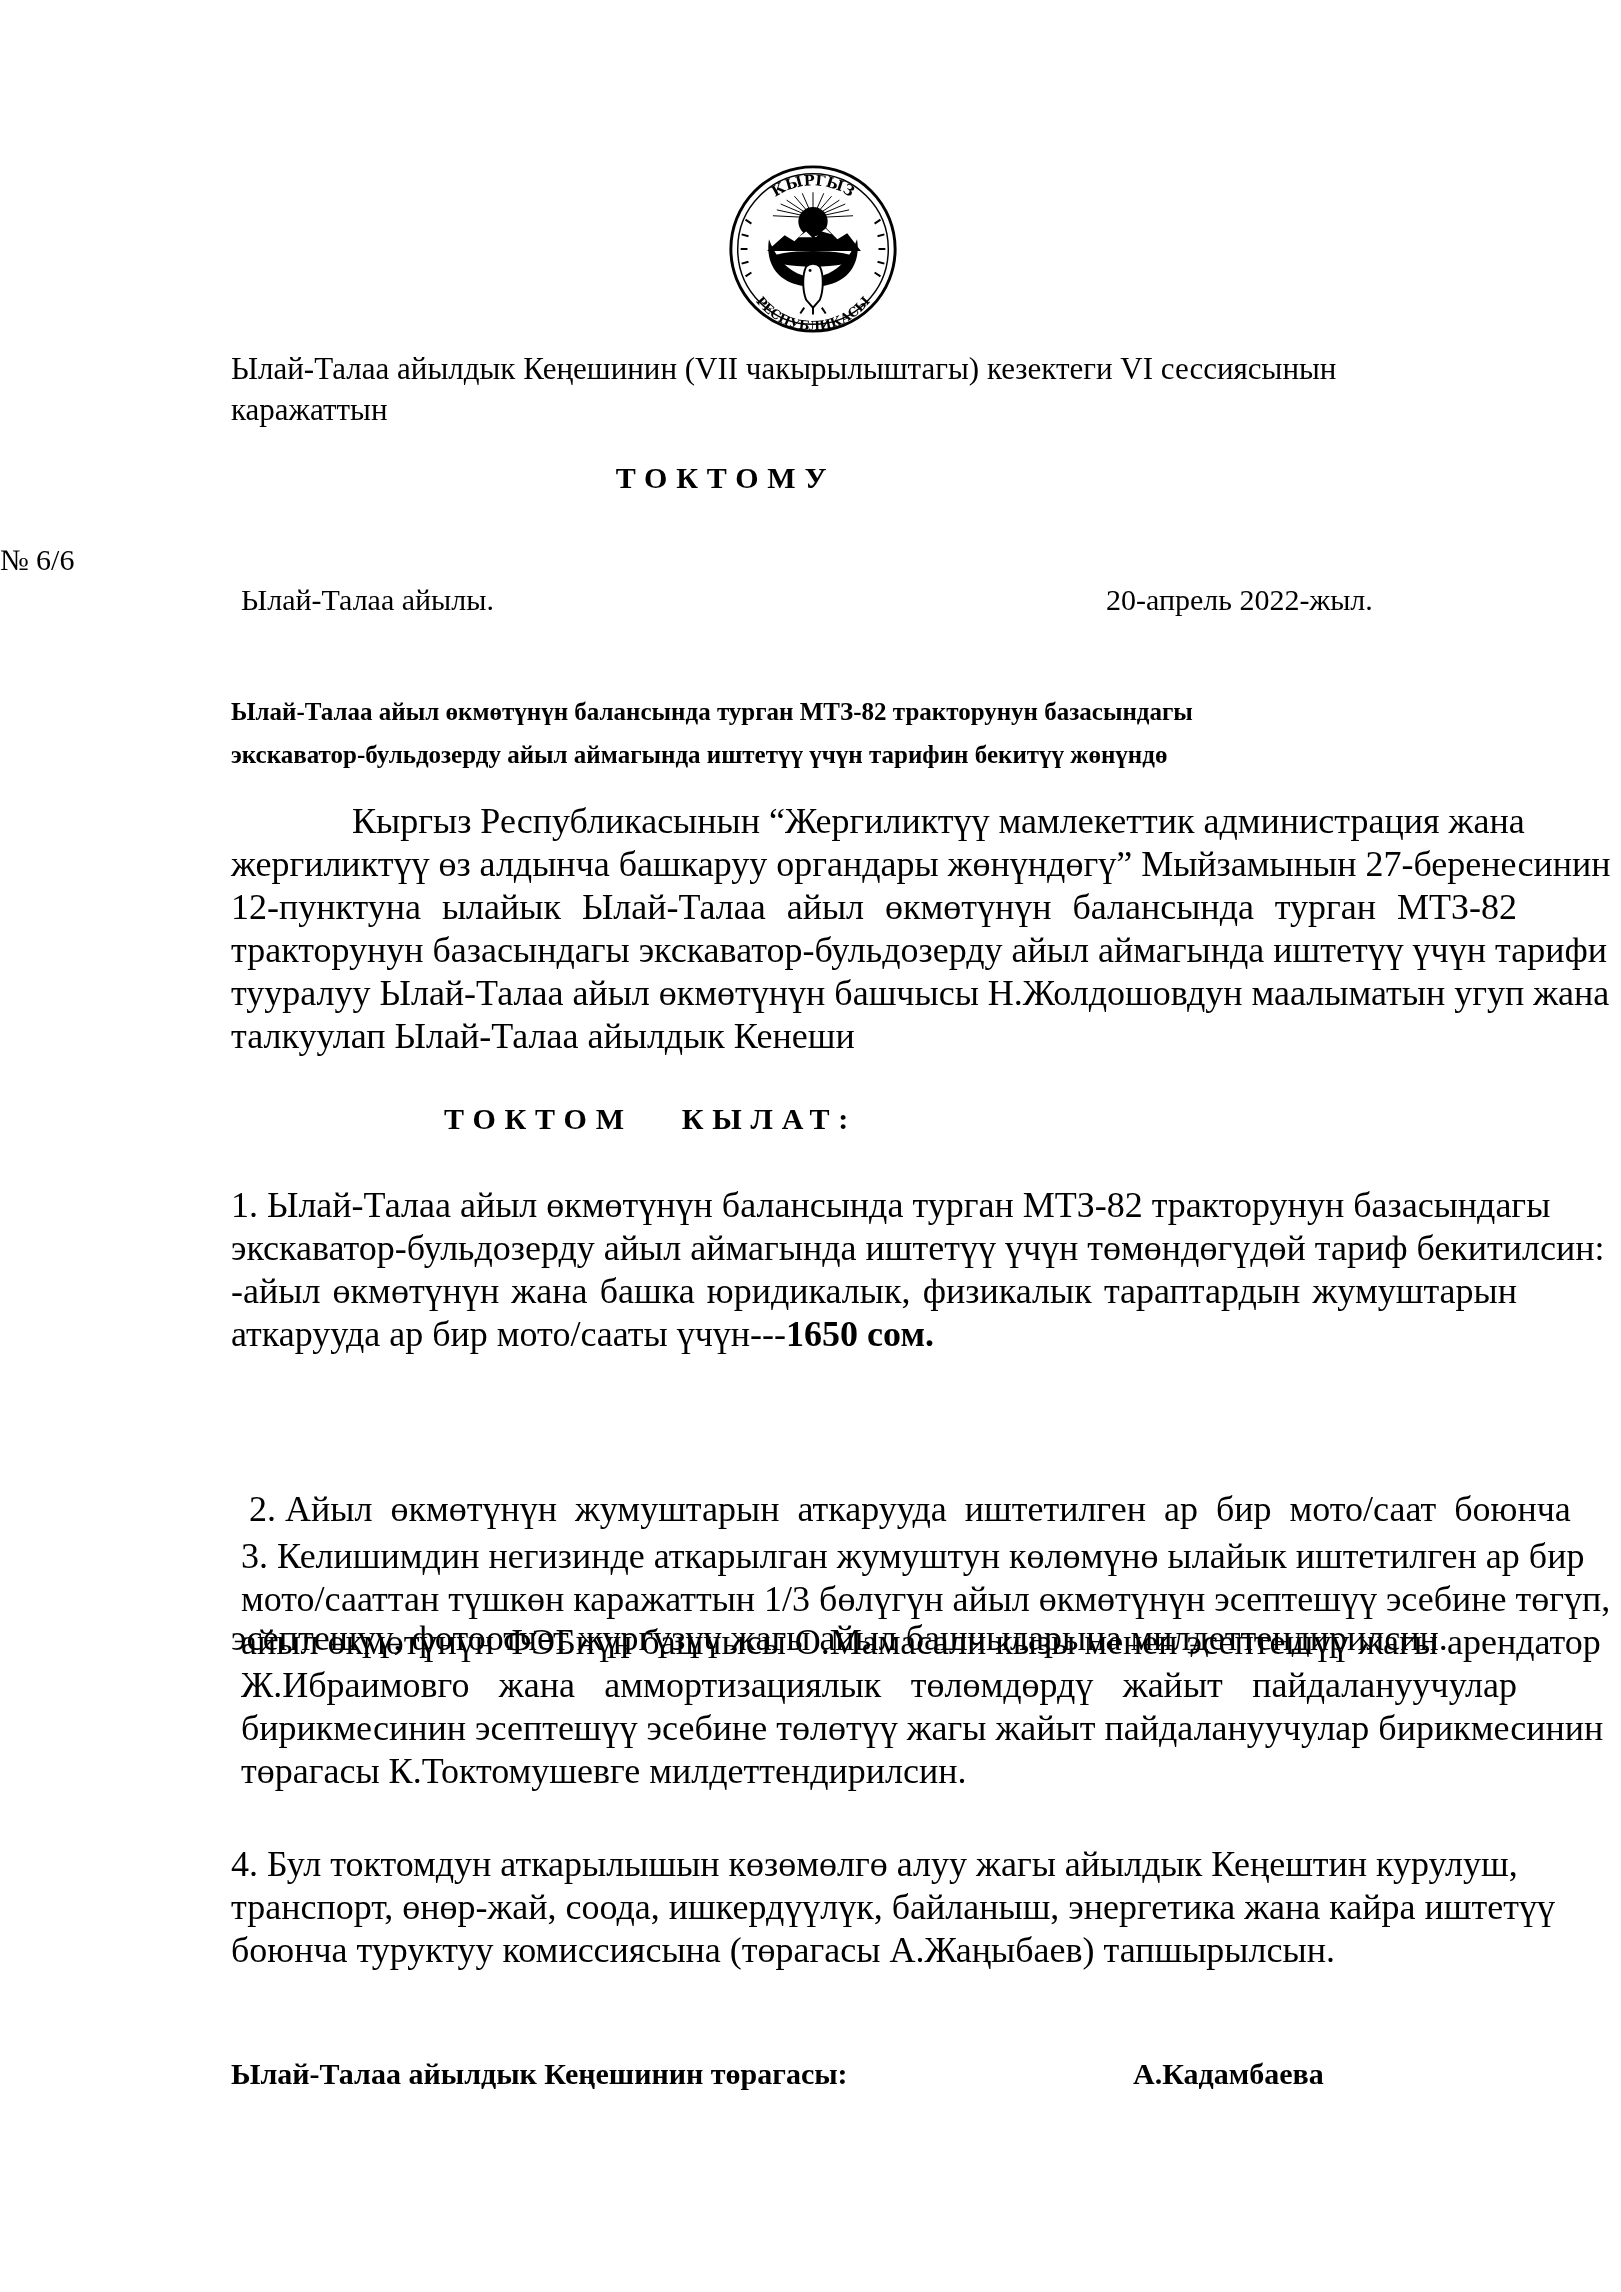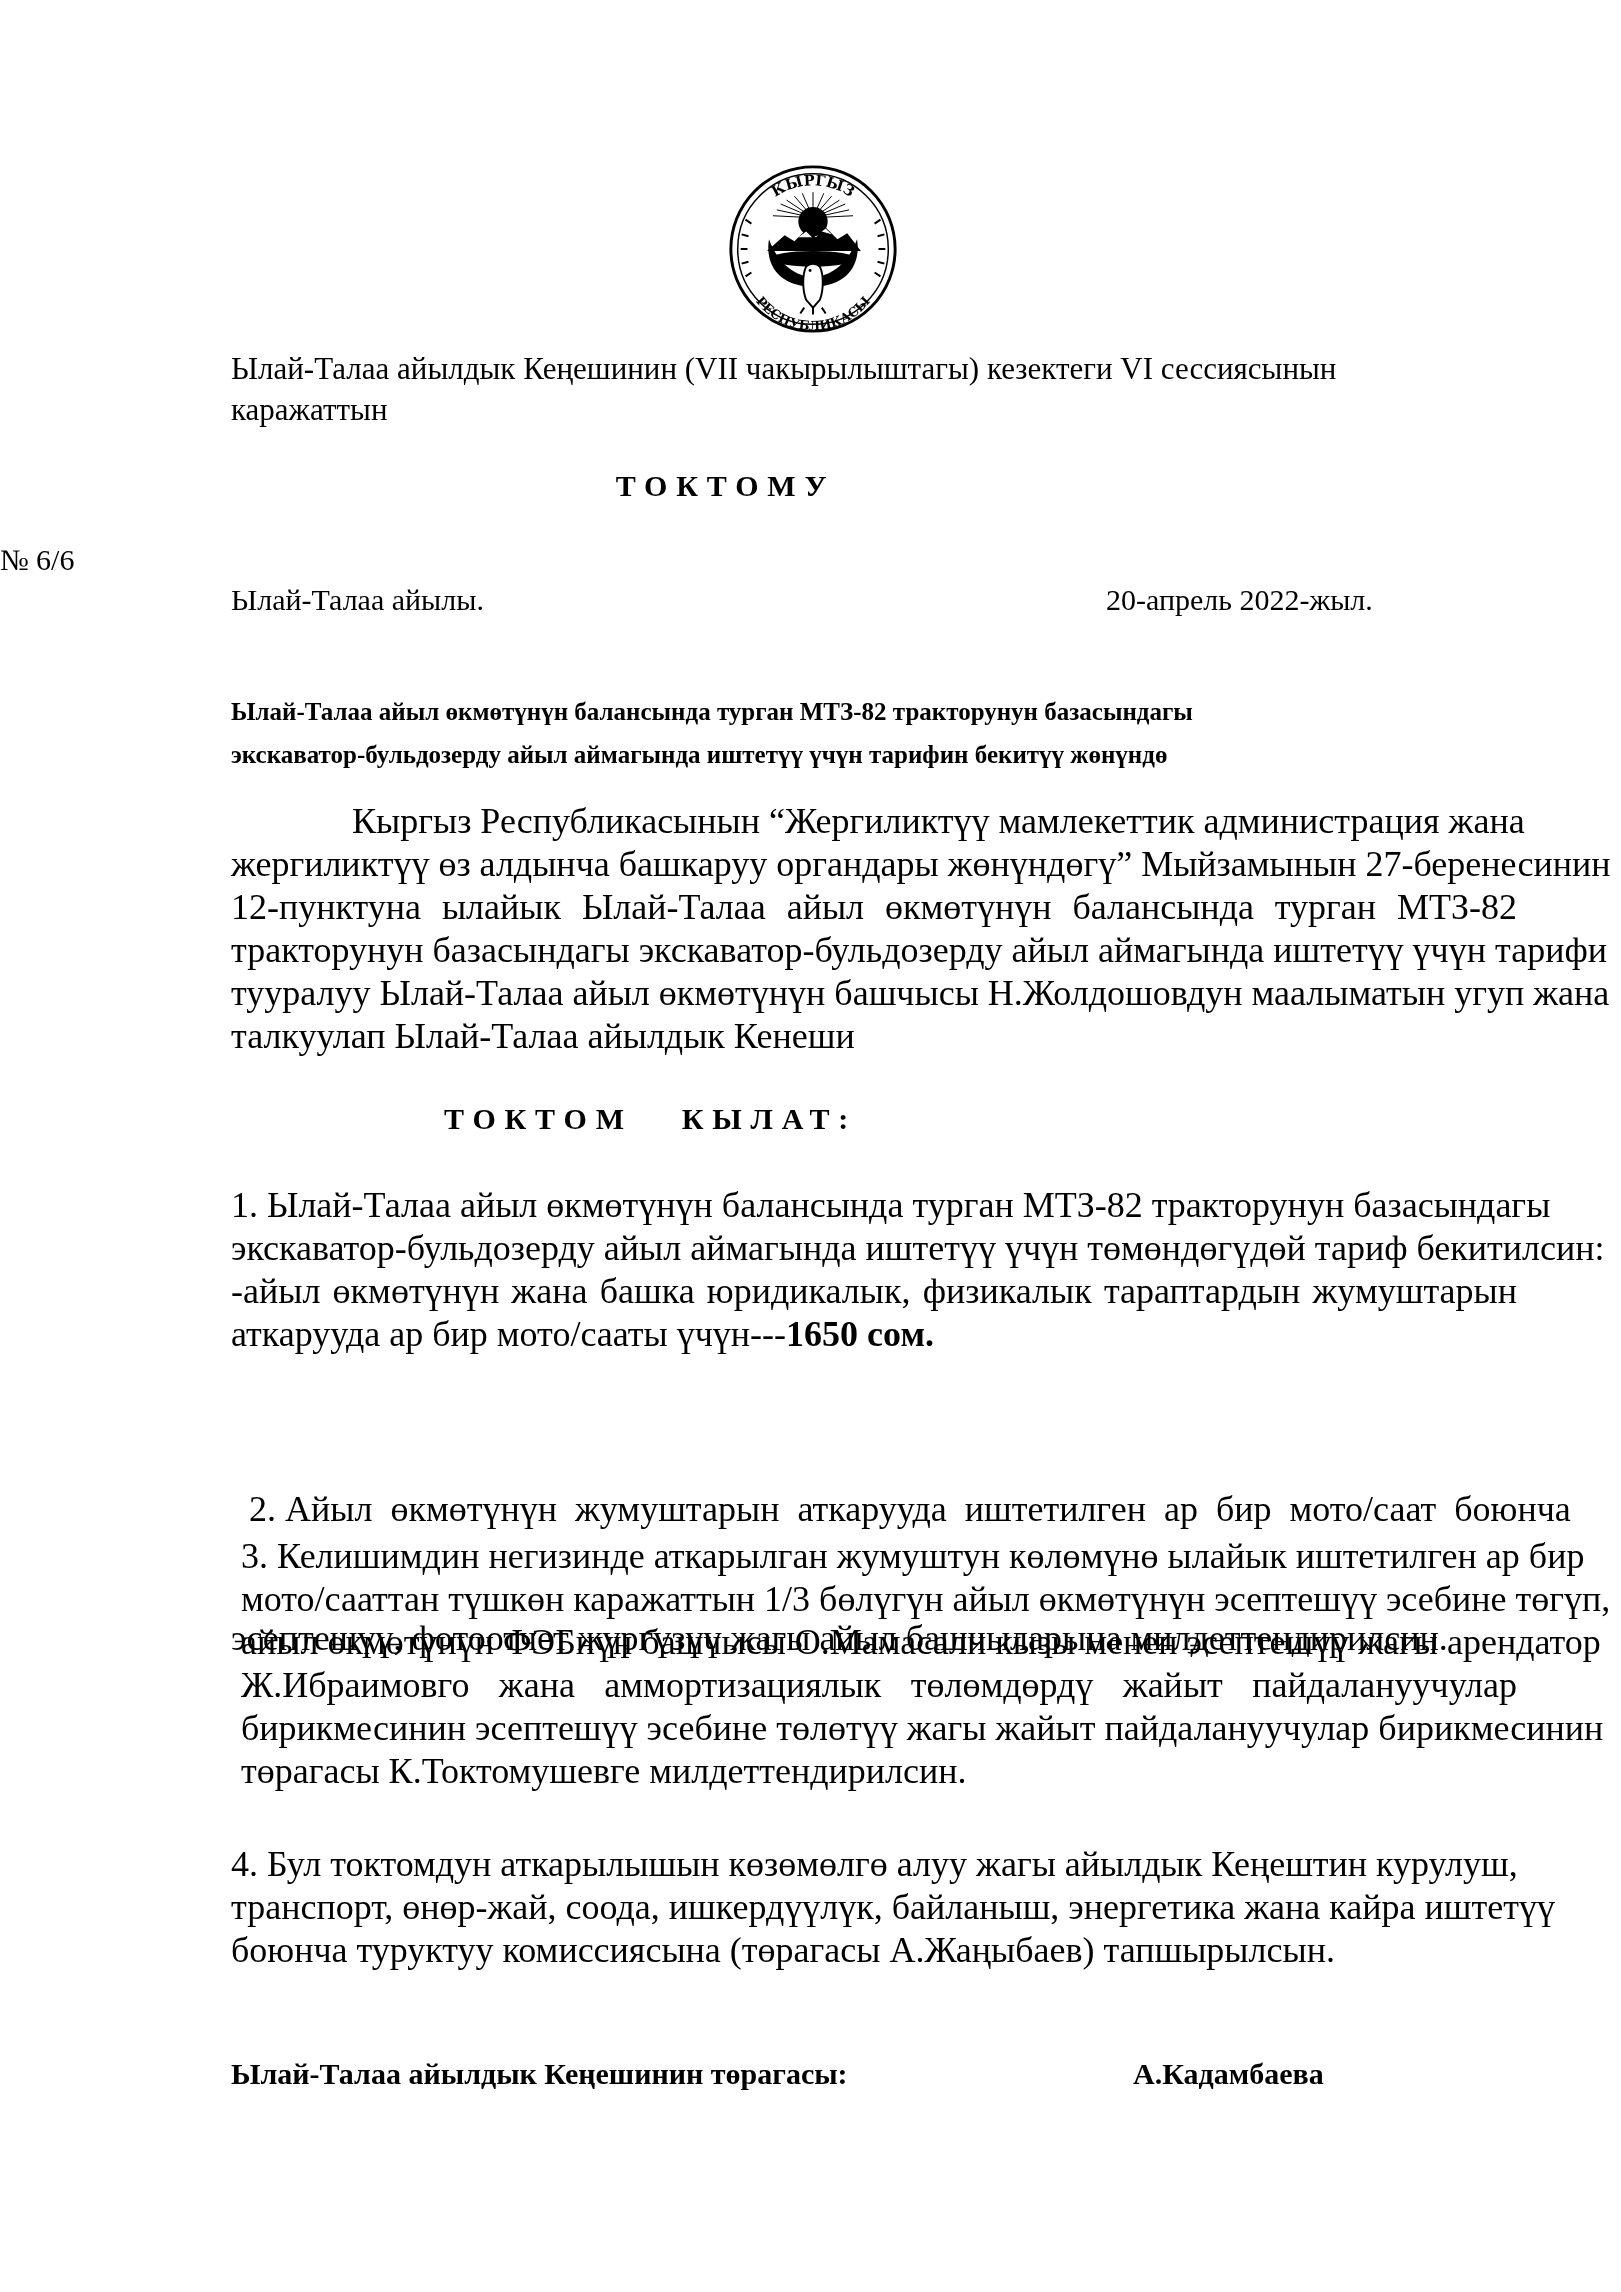--- a/index.html
+++ b/index.html
@@ -40,28 +40,27 @@
     left: 231px;
     font-size: 31px;
   }
   .title {
     position: absolute;
     left: 0; width: 1451px;
     text-align: center;
     font-weight: bold;
     font-size: 30px;
     letter-spacing: 8.8px;
-    margin-top: 8px;
   }
   .doc-number {
     position: absolute;
     left: 0; width: 1621px;
     font-size: 30px;
   }
-  .place { left: 231px; }
+  .place { left: 241px; }
   .date { left: 1106px; }
   .subject {
     position: absolute;
     left: 231px;
     width: 1284px;
     text-align: left;
     font-weight: bold;
     font-size: 25px;
     line-height: 43px;
   }

